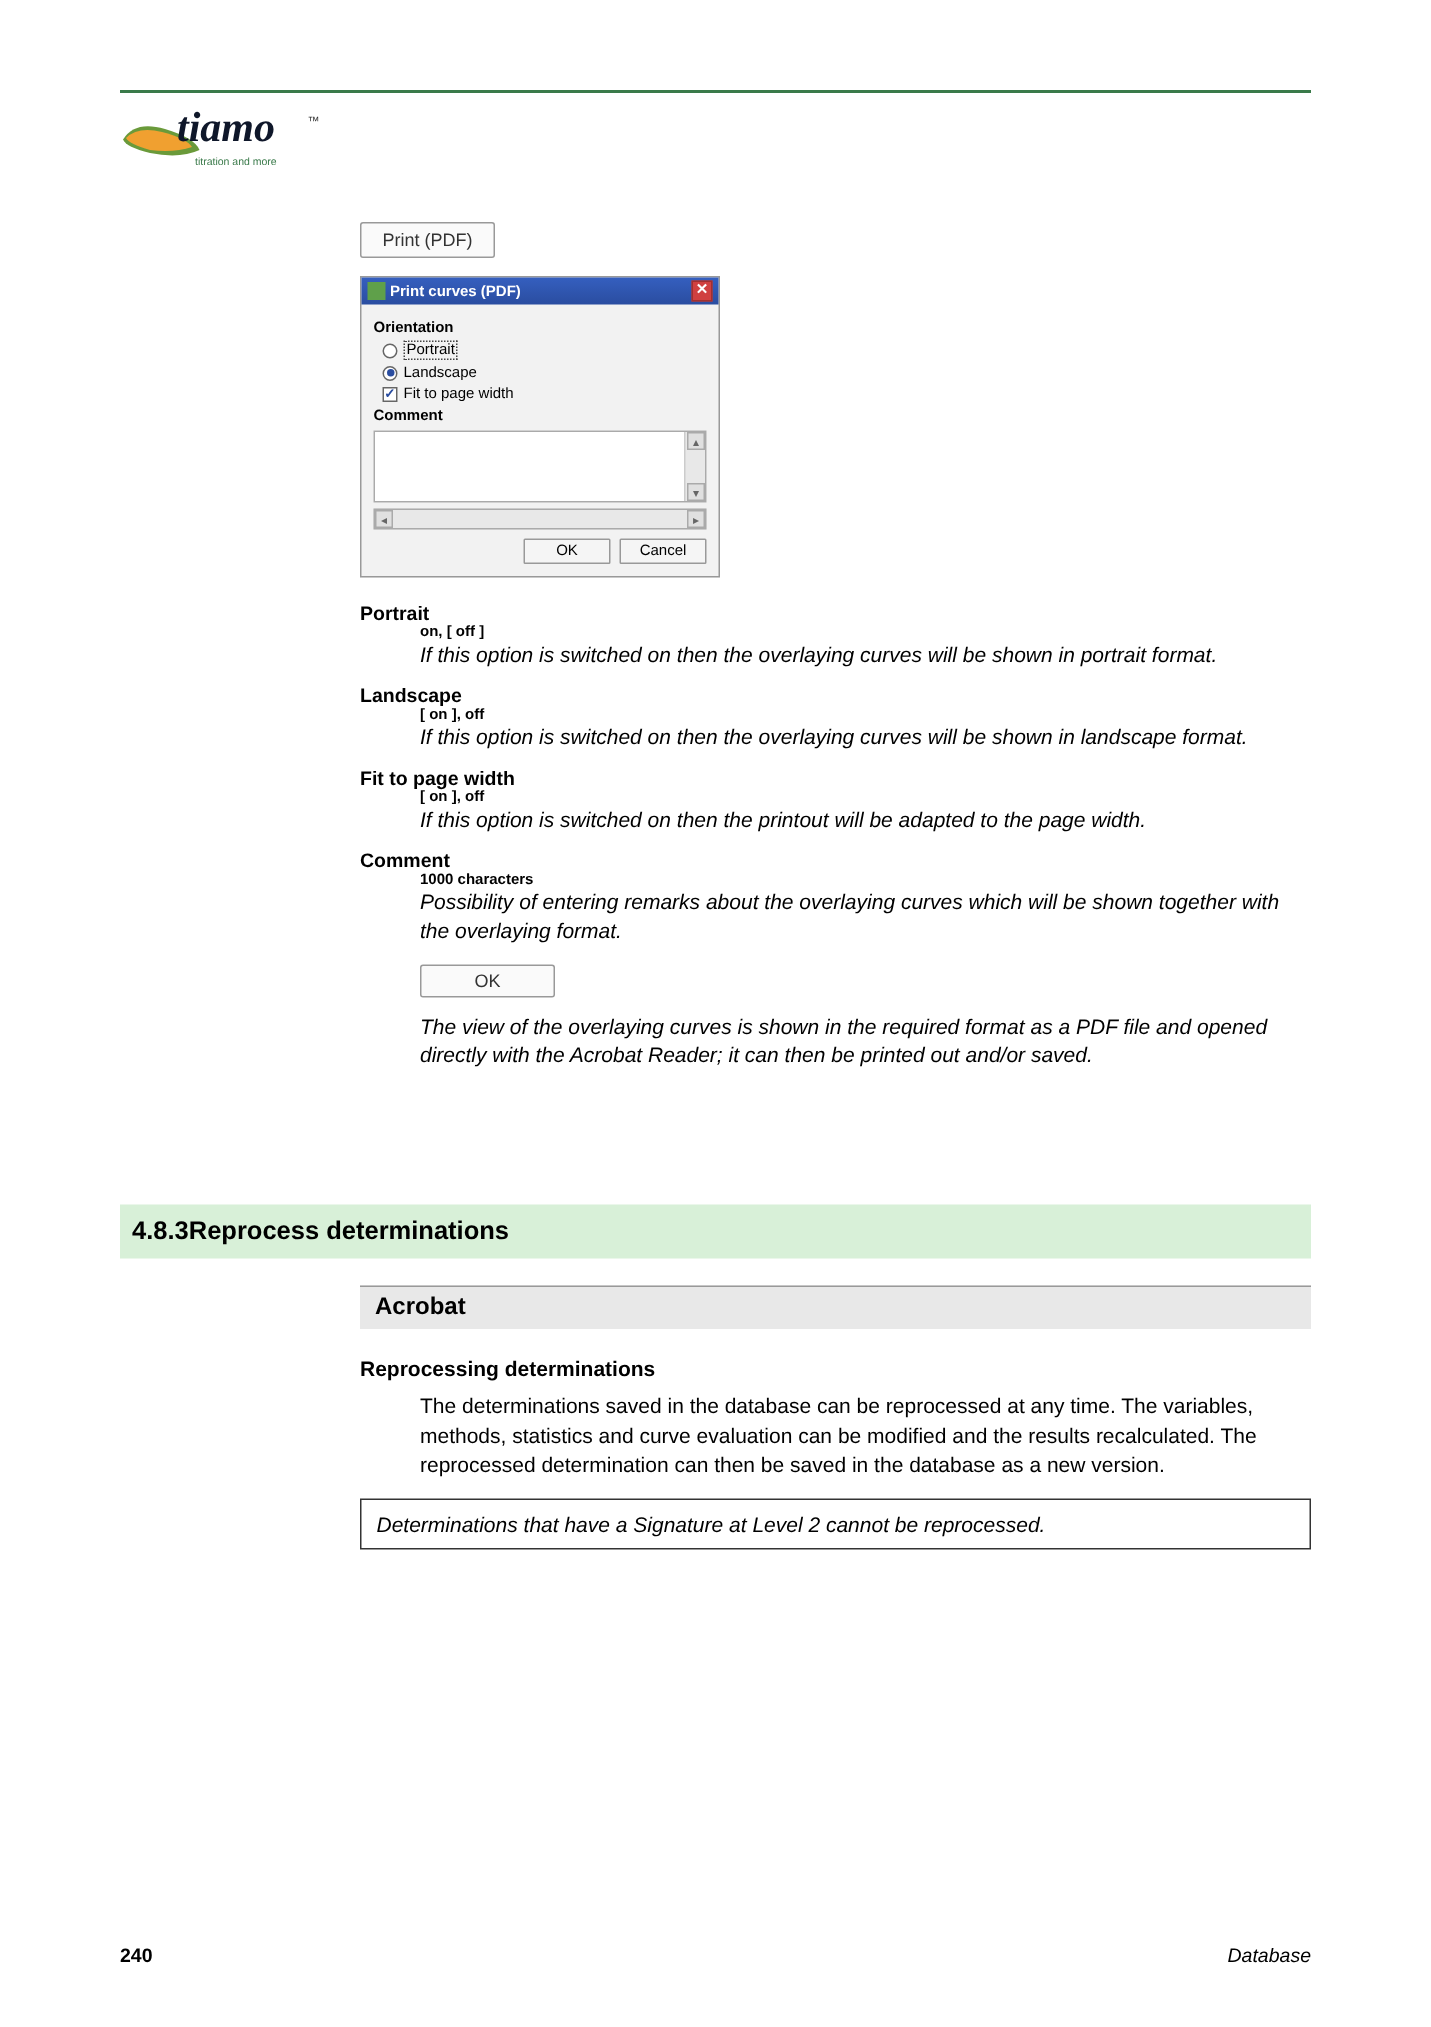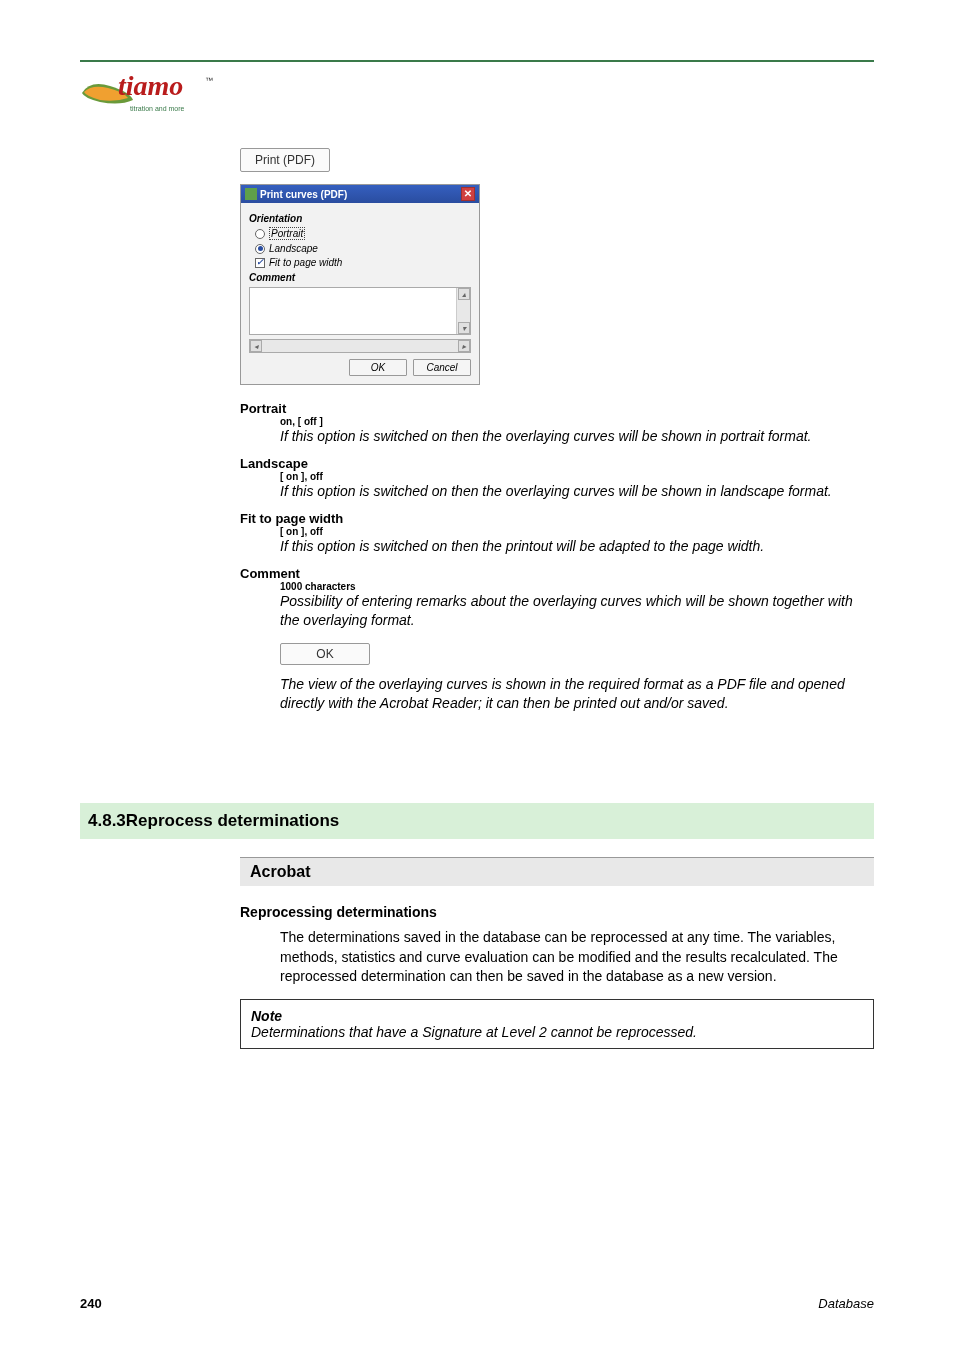--- a/index.html
+++ b/index.html
@@ -36,21 +36,21 @@
       left: 0;
       top: 8px;
     }
     .logo-text {
       position: absolute;
       left: 38px;
       top: 0;
       font-style: italic;
       font-weight: bold;
       font-size: 28px;
-      color: #b91c1c;
+      color: #0f172a;
       font-family: Georgia, serif;
     }
     .logo-sup {
       position: absolute;
       left: 125px;
       top: 6px;
       font-size: 8px;
       color: #333;
     }
     .logo-sub {
@@ -105,21 +105,20 @@
       color: #fff;
       display: flex;
       align-items: center;
       justify-content: center;
       font-size: 10px;
       line-height: 1;
       border: 1px solid #a03030;
     }
     .dialog-body {
       padding: 6px 8px 8px 8px;
-      font-style: italic;
     }
     .group-label {
       font-weight: bold;
       font-size: 10px;
       margin: 4px 0 3px 0;
     }
     .radio-row, .check-row {
       display: flex;
       align-items: center;
       gap: 4px;
@@ -398,21 +397,20 @@
     <span class="sec-num">4.8.3</span>
     <span class="sec-txt">Reprocess determinations</span>
   </div>
 
   <div class="sub-heading">Acrobat</div>
 
   <div class="h3-bold">Reprocessing determinations</div>
   <div class="para content-indent-deep">The determinations saved in the database can be reprocessed at any time. The variables, methods, statistics and curve evaluation can be modified and the results recalculated. The reprocessed determination can then be saved in the database as a new version.</div>
 
   <div class="note-box">
-    <div class="note-title">Note</div>
     <div class="note-text">Determinations that have a Signature at Level 2 cannot be reprocessed.</div>
   </div>
 
   <div class="footer">
     <span class="footer-left">240</span>
     <span class="footer-right">Database</span>
   </div>
 </div>
 
 </body></html>

